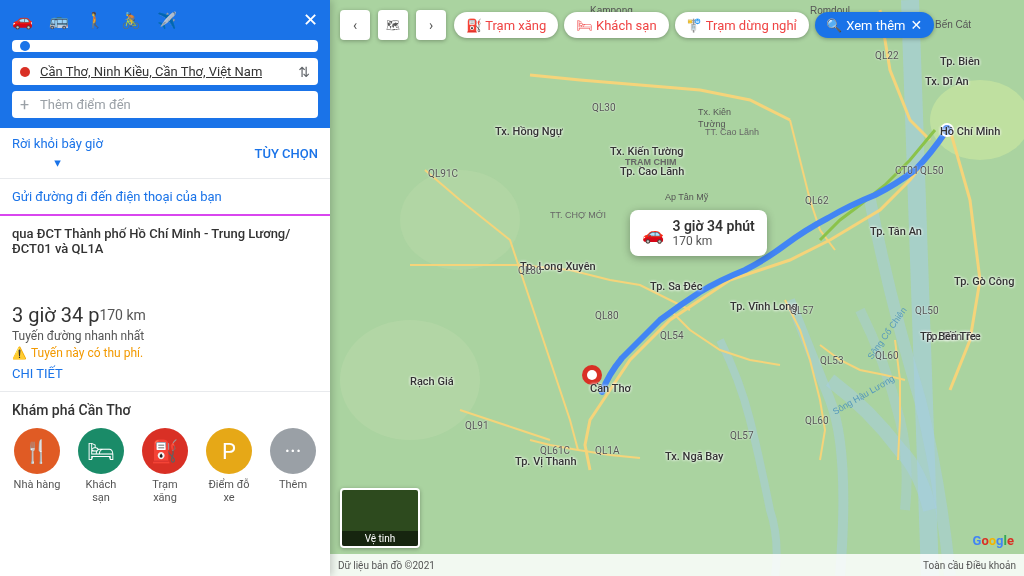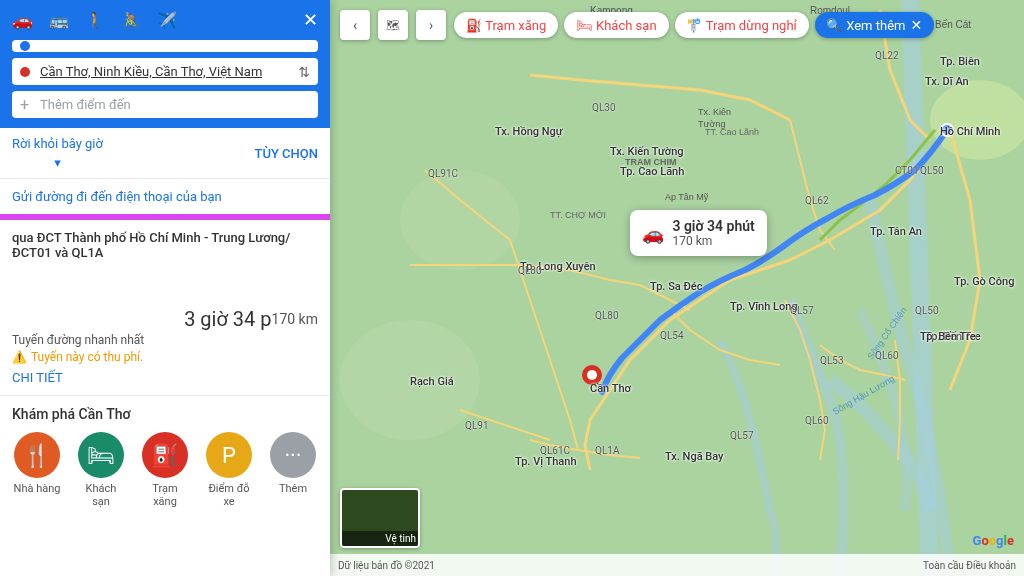--- a/index.html
+++ b/index.html
@@ -127,38 +127,38 @@
       color: #1a73e8;
       cursor: pointer;
       font-weight: 500;
     }
 
     .send-directions {
       padding: 10px 12px;
       font-size: 13px;
       color: #1a73e8;
       cursor: pointer;
-      border-bottom: 6px solid #d946ef;
+      border-bottom: 2px solid #d946ef;
     }
 
     .route-result {
       padding: 10px 12px;
       border-bottom: 1px solid #e8eaed;
     }
 
     .route-name {
       font-size: 13px;
       color: #333;
       margin-bottom: 4px;
       font-weight: 500;
     }
 
     .route-meta {
       display: flex;
-      justify-content: flex-end;
+      justify-content: flex-start;
       align-items: center;
       margin-top: 47px;
     }
 
     .route-time {
       font-size: 20px;
       color: #333;
       font-weight: 400;
     }
 
@@ -344,21 +344,21 @@
       display: flex;
       align-items: flex-end;
       justify-content: center;
     }
 
     .satellite-label {
       background: rgba(0,0,0,0.5);
       color: white;
       font-size: 10px;
       width: 100%;
-      text-align: right;
+      text-align: center;
       padding: 2px;
     }
 
     
     .google-logo {
       position: absolute;
       bottom: 5px;
       right: 90px;
       font-size: 13px;
       color: #333;

